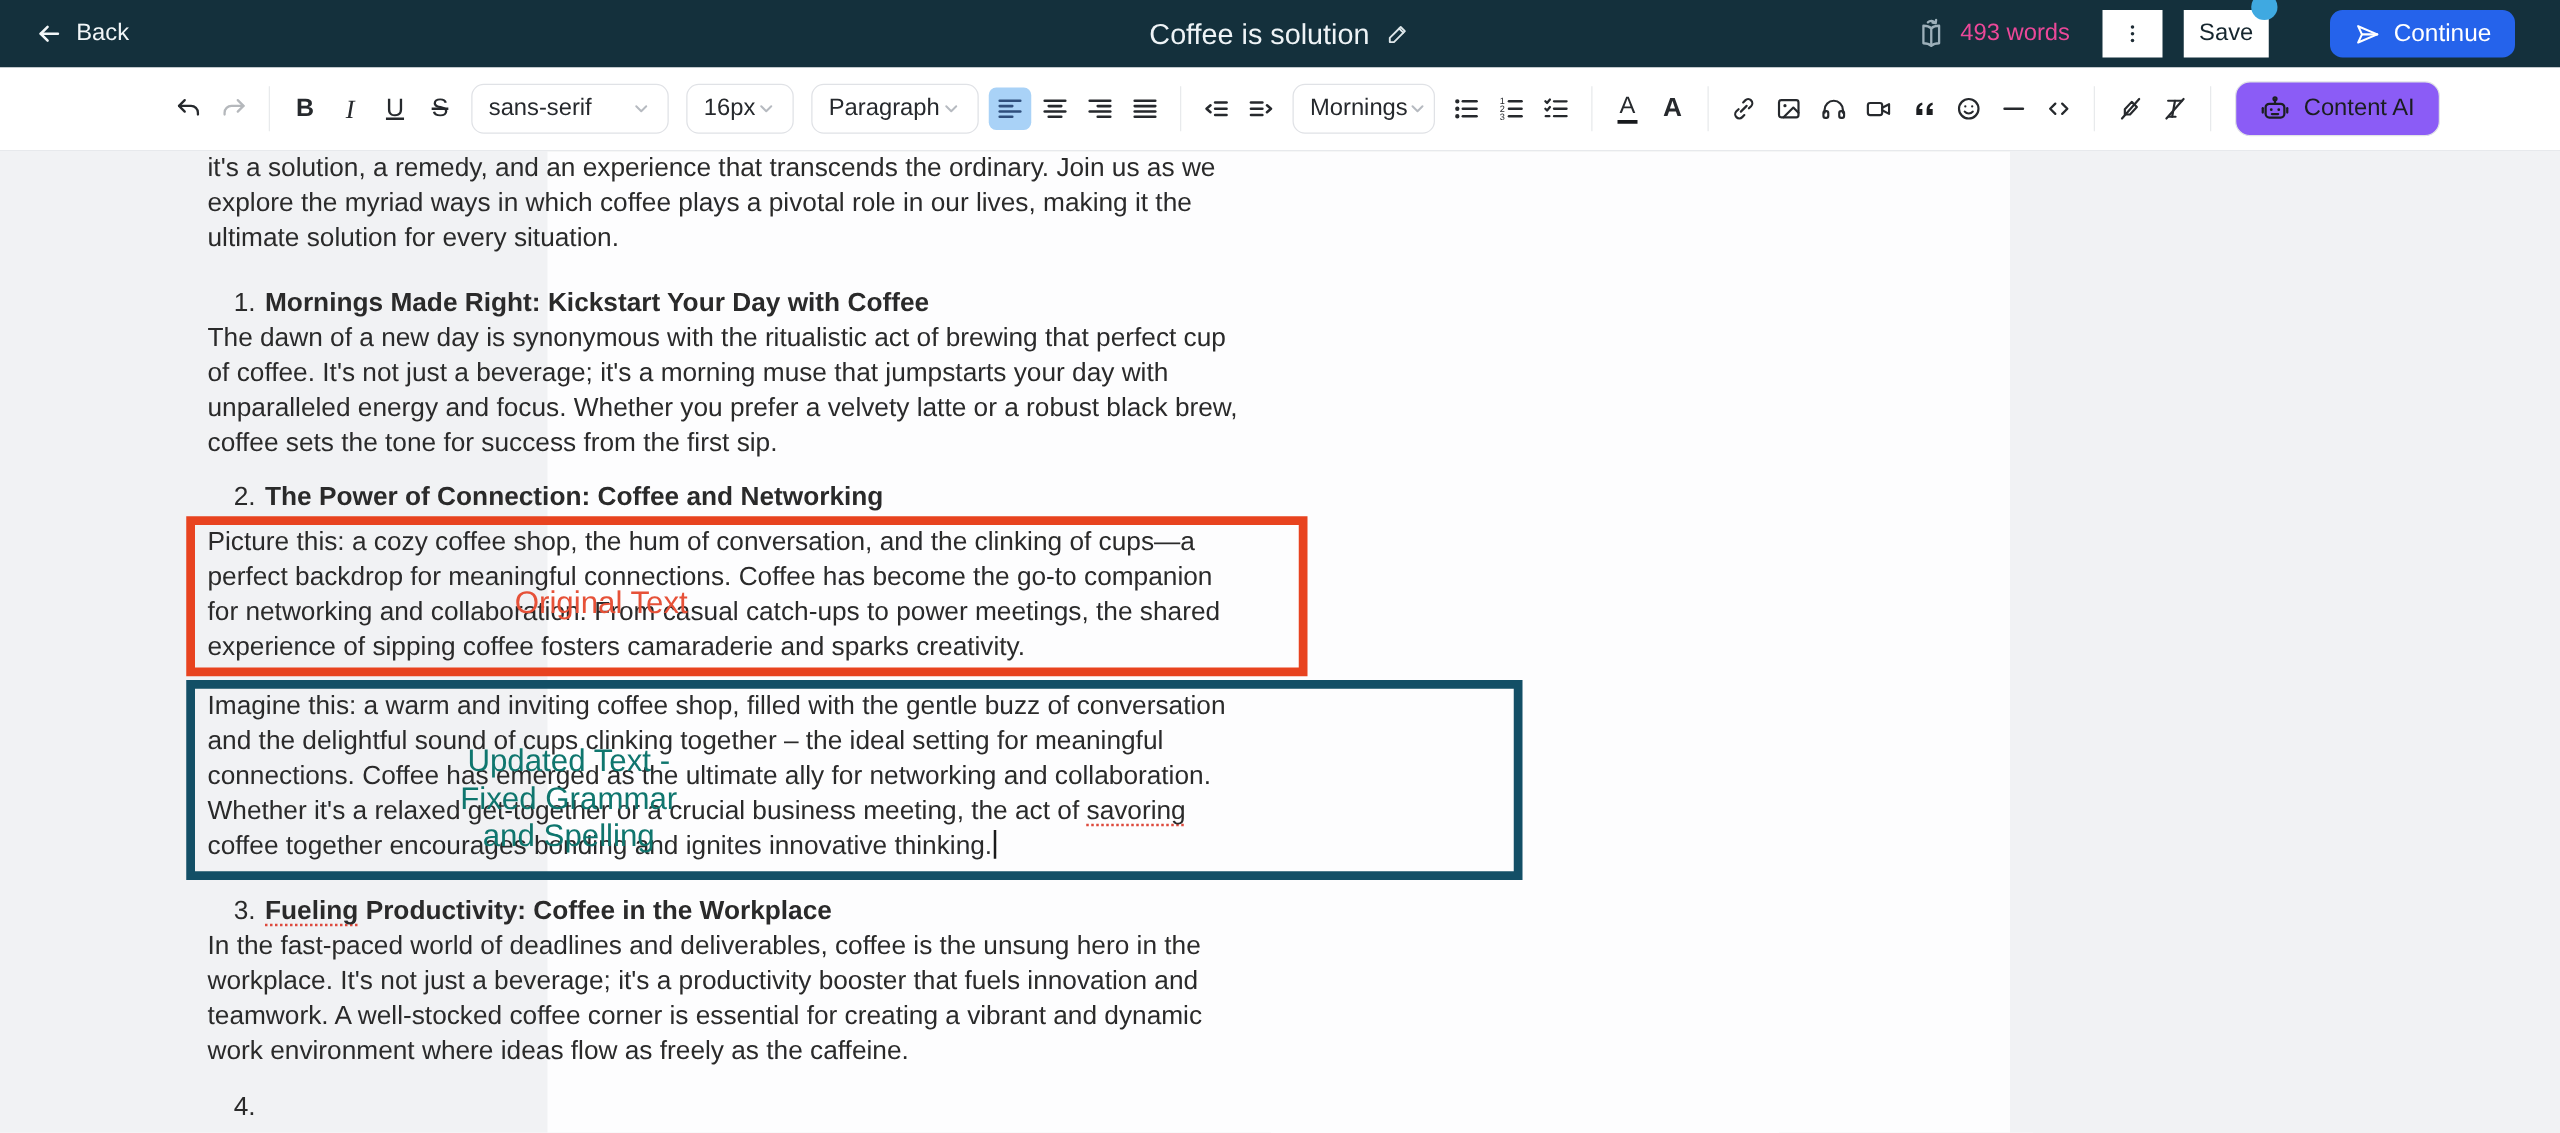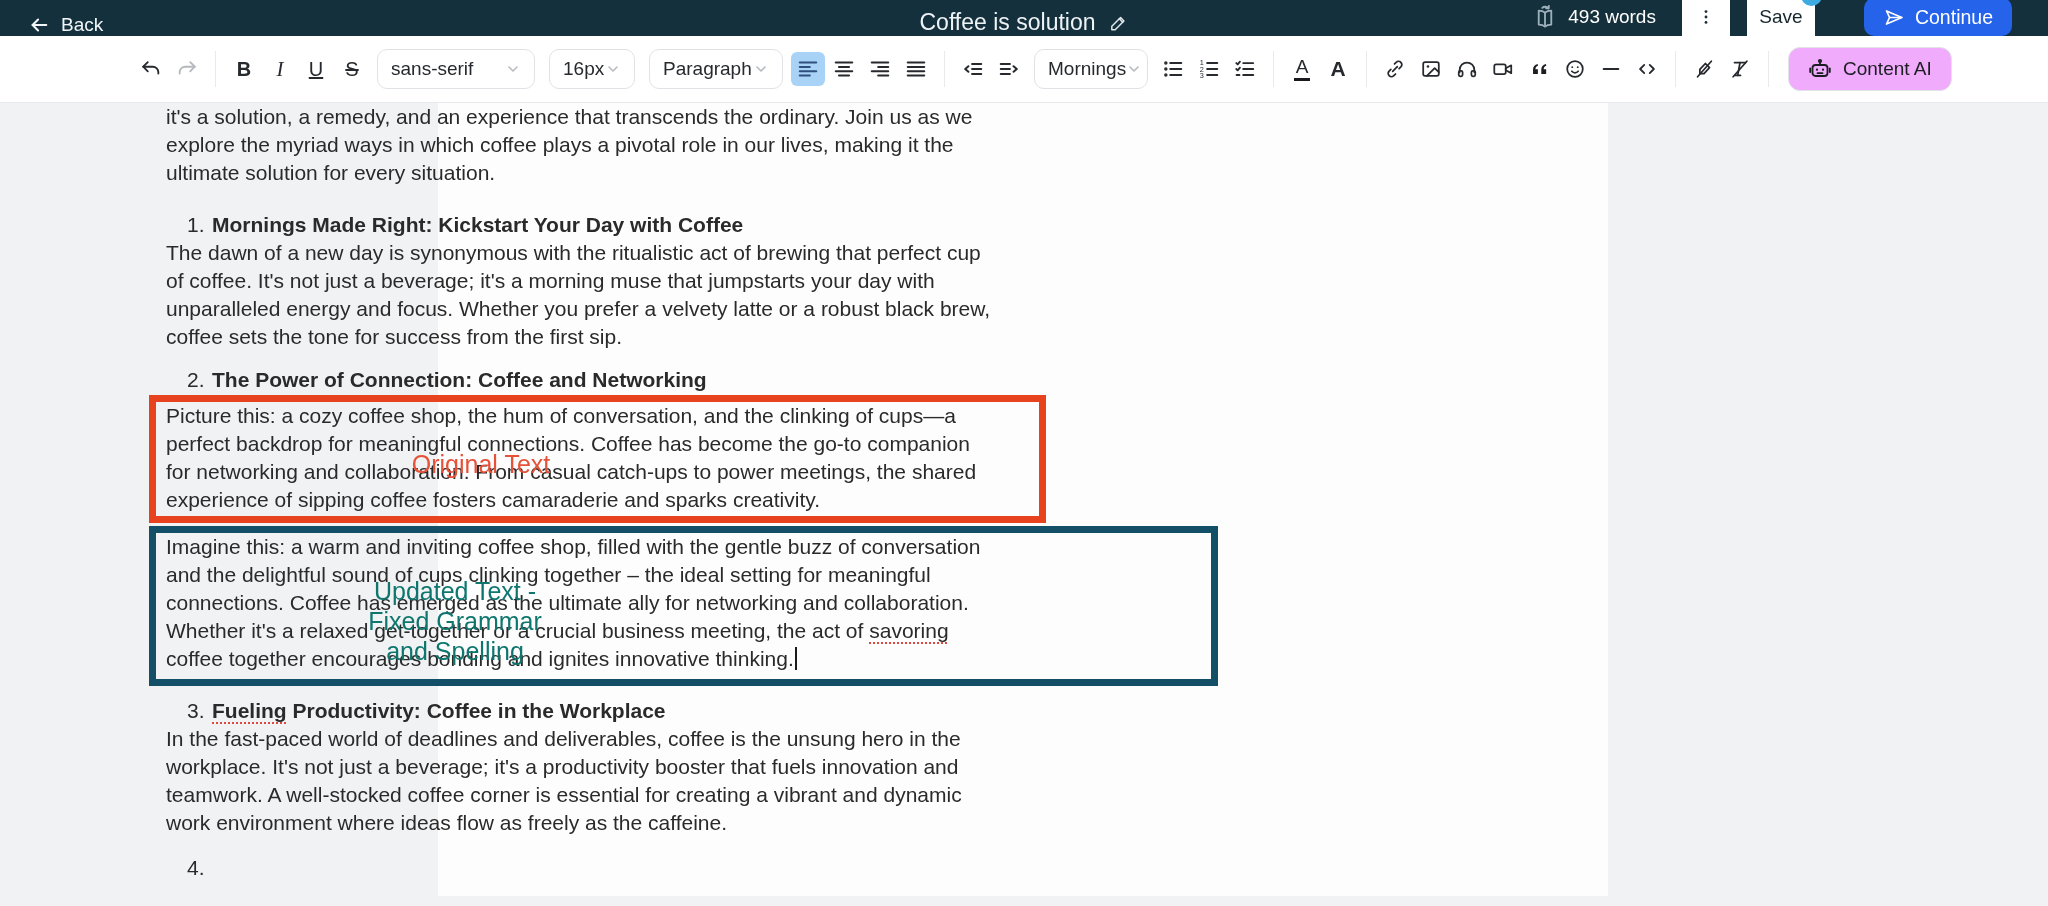--- a/index.html
+++ b/index.html
@@ -6,32 +6,32 @@
   html,body { margin:0; padding:0; }
   body {
     width:2048px; height:906px; overflow:hidden;
     font-family:"Liberation Sans", sans-serif;
     background:#f1f2f4; color:#26292d;
   }
   svg { display:block; }
 
   
   .navbar {
-    height:36px; background:#14303c; display:flex; align-items:flex-end;
+    height:54px; background:#14303c; display:flex; align-items:center;
     position:relative; padding:0 36px 0 28px;
   }
   .back { display:flex; align-items:center; gap:11px; color:#f2f6f8; font-size:19px; cursor:pointer; }
   .back svg { width:22px; height:22px; color:#f2f6f8; }
   .nav-title {
     position:absolute; left:50%; transform:translateX(-50%);
     display:flex; align-items:center; gap:13px; color:#eef3f6; font-size:23px;
   }
   .nav-title svg { width:20px; height:20px; color:#dfe7ea; }
   .nav-right { margin-left:auto; display:flex; align-items:center; }
-  .word-count { display:flex; align-items:center; gap:10px; color:#ffffff; font-size:19px; margin-right:26px; }
+  .word-count { display:flex; align-items:center; gap:10px; color:#ec4899; font-size:19px; margin-right:26px; }
   .word-count svg { width:26px; height:26px; color:#9db0ba; }
   .nav-btn {
     background:#ffffff; border-radius:0; height:38px; display:flex; align-items:center;
     justify-content:center; font-size:19px; color:#16262e; cursor:pointer;
   }
   .dots-btn { width:48px; margin-right:17px; }
   .dots-btn svg { width:20px; height:20px; }
   .save-btn { width:68px; margin-right:21px; position:relative; font-weight:500; }
   .save-dot { position:absolute; top:-13px; right:-7px; width:21px; height:21px; border-radius:50%; background:#3fa9e1; }
   .continue-btn {
@@ -62,21 +62,21 @@
   .align-active { background:#a9d2f7; }
   .align-active svg { color:#2f4f7d; }
   .fmt-b { font-weight:700; }
   .fmt-i { font-style:italic; font-family:"Liberation Serif", serif; font-size:21px; }
   .fmt-u { text-decoration:underline; }
   .fmt-s { text-decoration:line-through; }
   .letter-underline { border-bottom:3px solid #17191c; line-height:1.05; padding:0 2px 1px; font-size:19px; }
   .letter-bold { font-weight:700; font-size:21px; }
   .content-ai-btn {
     height:44px; border:1.5px solid #e1e3e6; border-radius:12px; display:flex; align-items:center;
-    gap:11px; padding:12px 19px; font-size:19px; color:#1b1e21; margin-left:8px; cursor:pointer; background:#f0abfc; flex:none;
+    gap:11px; padding:12px 19px; font-size:19px; color:#1b1e21; margin-left:8px; cursor:pointer; background:#8b5cf6; flex:none;
   }
   .content-ai-btn svg { width:24px; height:24px; color:#1b1e21; }
 
   
   .main { position:relative; height:793px; background:#f1f2f4; overflow:hidden; }
   .page { position:absolute; left:438px; top:0; width:1170px; height:100%; background:#fdfdfe; }
   .doc { position:absolute; left:166px; top:0; width:860px; font-size:21px; line-height:28px; color:#2a2a2a; cursor:text; }
   .doc p { margin:0; width:833px; }
   .p-intro { margin-top:2px; }
   .p-std { margin-top:16px; }

